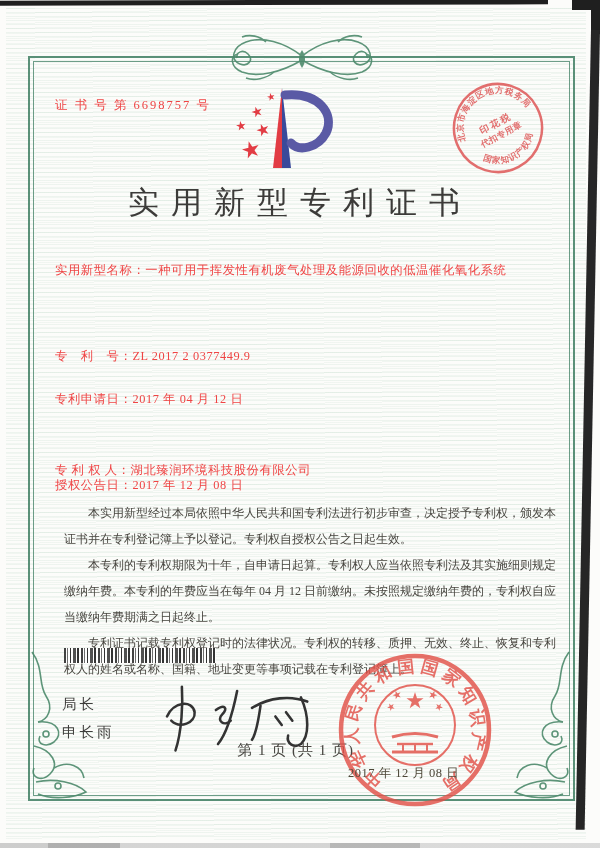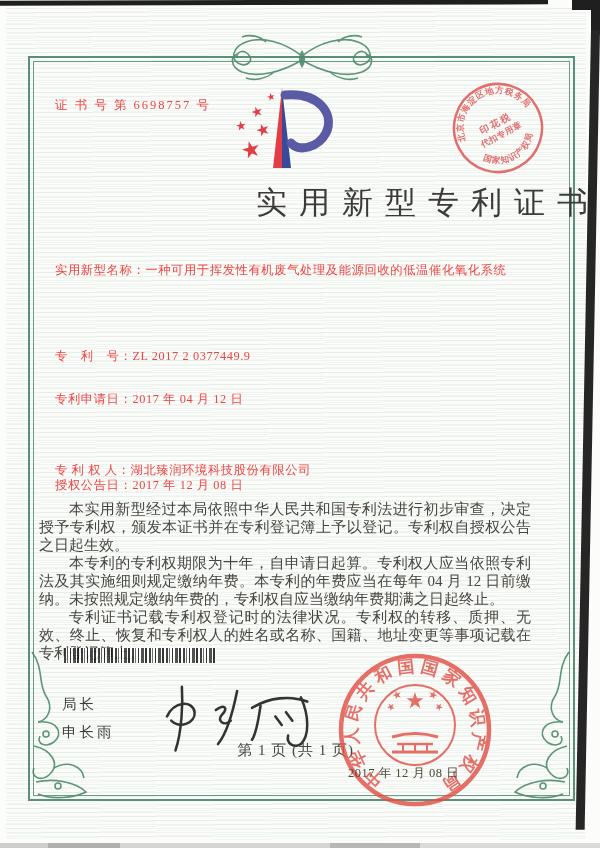--- a/index.html
+++ b/index.html
@@ -10,23 +10,23 @@
   #texture{left:6px;top:8px;right:14px;bottom:8px;
     background-image:
       repeating-linear-gradient(180deg, rgba(140,190,160,0.13) 0 1px, transparent 1px 4px),
       repeating-linear-gradient(179deg, rgba(140,190,160,0.10) 0 1px, transparent 1px 5px);}
   
   #frame{left:28px;top:56px;width:543px;height:741px;border:2.5px solid rgba(62,126,97,.85);}
   #frame-inner{position:absolute;left:3px;top:3px;right:3px;bottom:3px;border:1px solid rgba(62,126,97,.75);}
   .flourish{stroke:#4d8a6c;fill:none;stroke-width:1.6;opacity:.9;}
   
   #cert-no{left:55px;top:97px;font-size:12.5px;letter-spacing:2px;color:#ef4444;}
-  #title{left:0;top:182px;width:600px;text-align:right;font-size:31px;letter-spacing:12px;color:#3c3b39;}
+  #title{left:0;top:182px;width:600px;text-align:center;font-size:31px;letter-spacing:12px;color:#3c3b39;}
   .field{left:55px;width:480px;font-size:12.3px;letter-spacing:.6px;color:#ef4444;white-space:nowrap;}
-  #paras{left:39px;top:500px;width:492px;font-size:15px;line-height:18px;color:#47453f;text-align:justify;}
+  #paras{left:64px;top:500px;width:492px;font-size:12px;line-height:26px;color:#47453f;text-align:justify;}
   #paras p{margin:0;text-indent:2em;}
   #barcode{left:64px;top:648px;width:152px;height:15px;opacity:.85;
     background:repeating-linear-gradient(90deg,#222 0 2px,#fff 2px 3px,#555 3px 4px,#fff 4px 6px,#111 6px 7px,#fff 7px 9px,#333 9px 12px,#fff 12px 13px,#111 13px 15px,#fff 15px 17px);}
   #sig-title{left:62px;top:695px;font-size:14.5px;letter-spacing:3px;color:#3e3d3b;}
   #sig-name{left:62px;top:723px;font-size:14.5px;letter-spacing:3px;color:#3e3d3b;}
   #signature{left:150px;top:680px;}
   #seal-date{left:348px;top:765px;width:140px;font-size:12.5px;letter-spacing:.5px;color:#4d4738;z-index:6;}
   #footer{left:182px;top:741px;width:172px;text-align:right;font-size:15px;letter-spacing:1px;color:#474540;}
   .seal{opacity:.9;}
   

